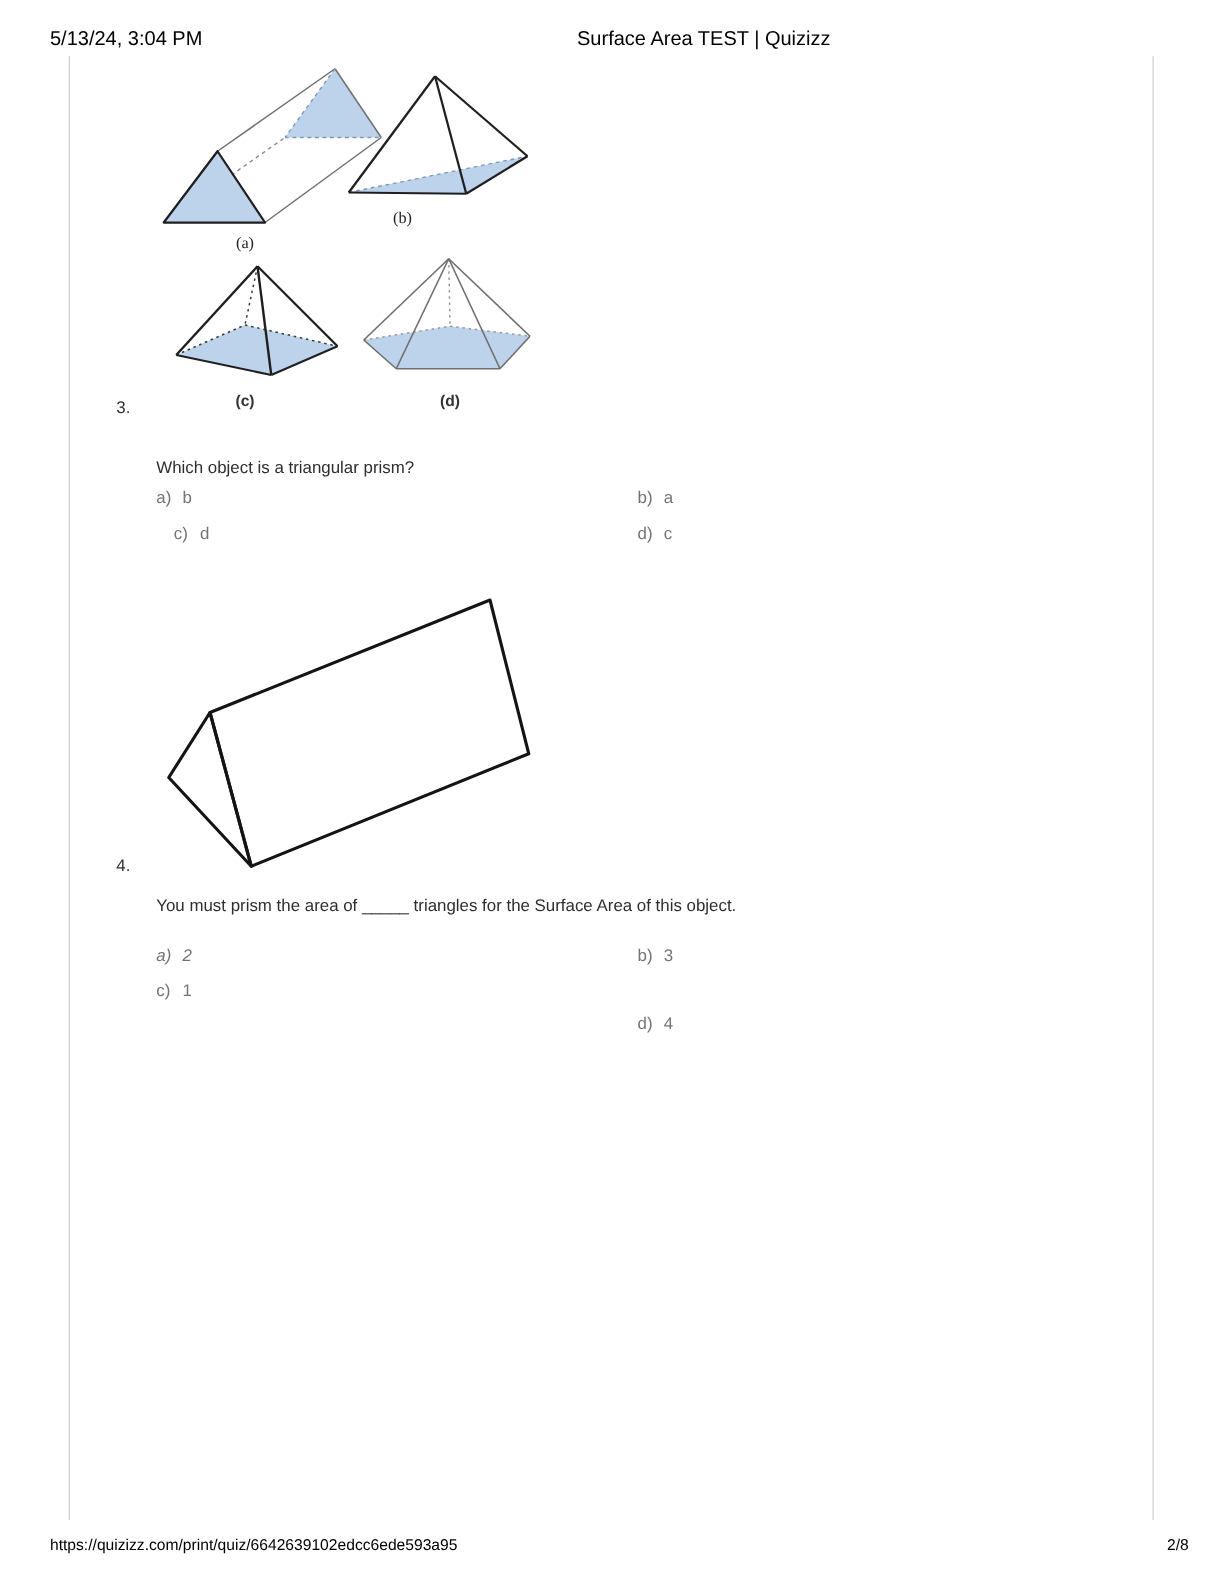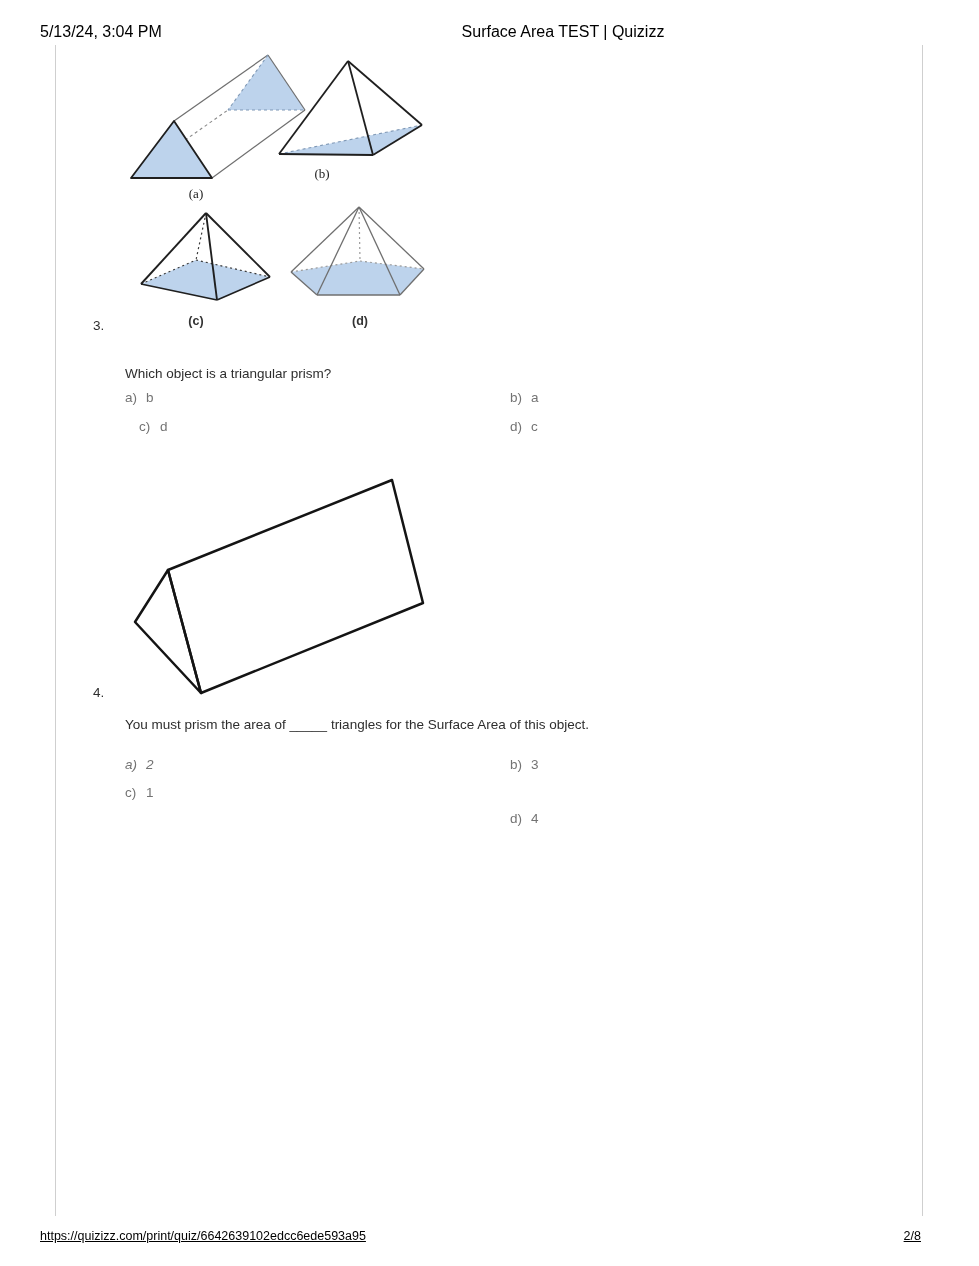--- a/index.html
+++ b/index.html
@@ -13,23 +13,23 @@
   .hdr-title{left:563px;transform:translateX(-50%);}
   .page-frame{
     position:absolute;left:55px;top:45px;width:868px;height:1171px;
     box-sizing:border-box;border-left:1px solid #cfcfcf;border-right:1px solid #cfcfcf;
   }
   .fig{position:absolute;}
   .q-number{position:absolute;font-size:13.5px;color:#2e2e2e;}
   .q-text{position:absolute;font-size:13.5px;color:#2e2e2e;white-space:nowrap;}
   .opt{position:absolute;font-size:13.5px;color:#737373;white-space:nowrap;}
   .opt-letter{display:inline-block;width:21px;}
-  .ftr-txt{position:absolute;top:1229px;font-size:12.5px;color:#000;white-space:nowrap;text-decoration:underline;}
+  .ftr-txt{position:absolute;top:1229px;font-size:12.5px;color:#000;white-space:nowrap;}
   .ftr-url{left:40px;}
-  .ftr-page{right:58px;}
+  .ftr-page{right:28px;}
   .lbl-serif{font-family:"Liberation Serif",serif;font-size:13px;fill:#222;text-anchor:middle;}
   .lbl-sans{font-family:"Liberation Sans",sans-serif;font-size:12.5px;font-weight:600;fill:#333;text-anchor:middle;}
 </style>
 </head>
 <body>
 
 <div class="hdr-txt hdr-date">5/13/24, 3:04 PM</div>
 <div class="hdr-txt hdr-title">Surface Area TEST | Quizizz</div>
 
 <div class="page-frame"></div>

